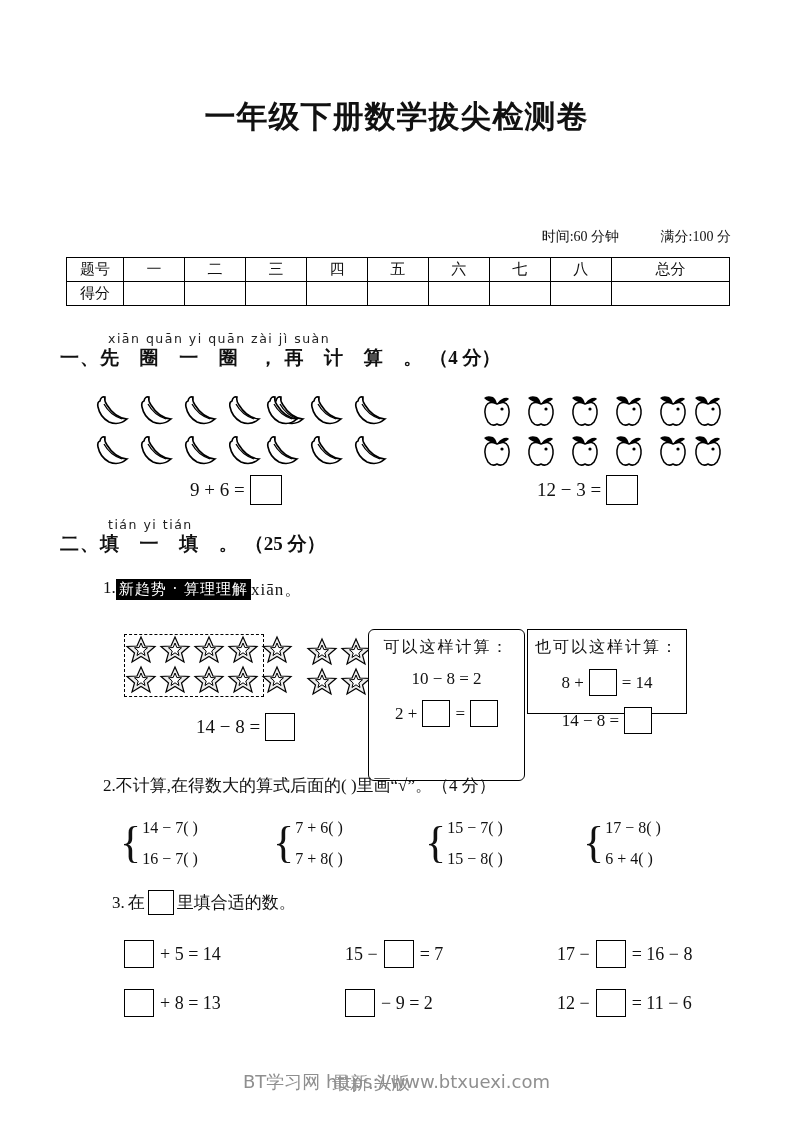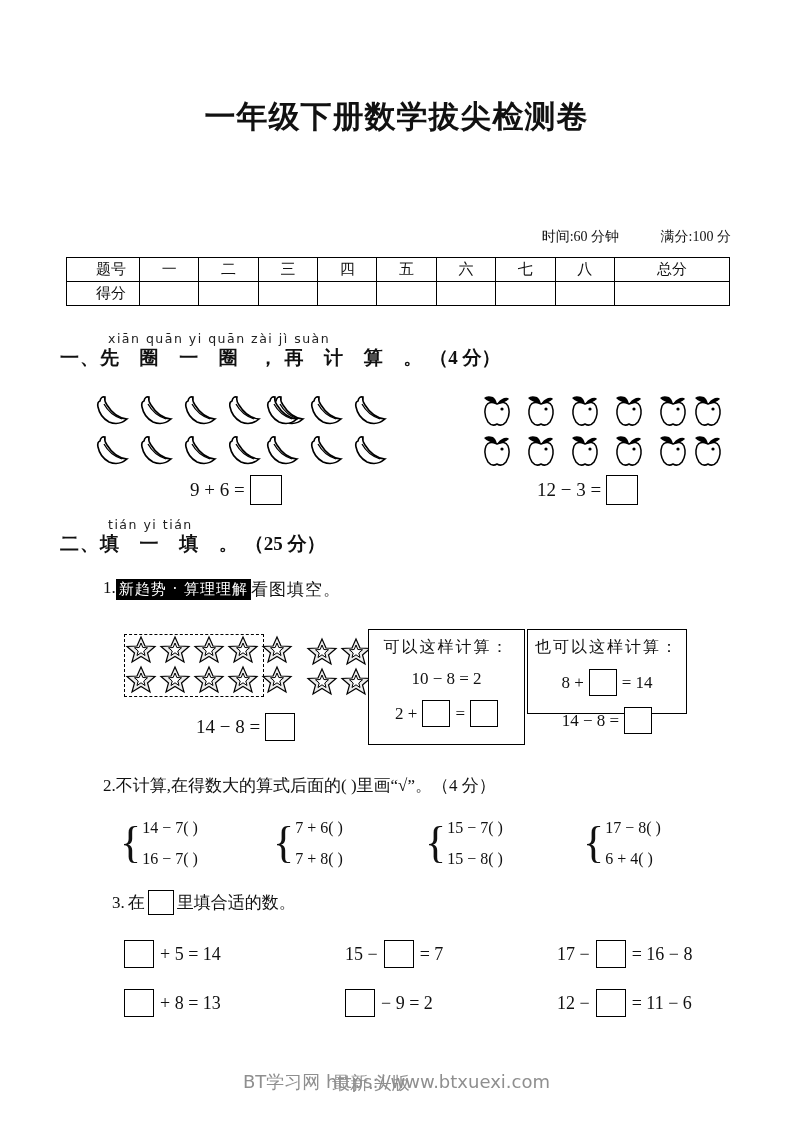--- a/index.html
+++ b/index.html
@@ -48,21 +48,21 @@
     width:664px;
     font-size:15px;
   }
   .score-table td{
     border:1px solid #000;
     height:23px;
     text-align:center;
     vertical-align:middle;
     padding:0;
   }
-  .score-table td.hdr{width:56px;padding-left:16px;}
+  .score-table td.hdr{width:56px;}
 
   
   .sec{position:absolute;left:60px;}
   .pinyin{
     font-family:"DejaVu Sans","Liberation Sans",sans-serif;
     font-size:12.5px;
     letter-spacing:1.5px;
     margin-left:48px;
     white-space:nowrap;
     color:#222;
@@ -414,21 +414,21 @@
   </div>
 
   <div class="sec" style="top:517px;">
     <div class="pinyin">tián yi tián</div>
     <div class="sec-title">
       <span>二、</span><span class="sp">填 一 填 。</span><span class="pts">（25 分）</span>
     </div>
   </div>
 
   <div class="qnum" style="left:103px;top:578px;">
-    <span>1.</span><span class="badge">新趋势 · 算理理解</span><span class="qtext">看图填空。</span>
+    <span>1.</span><span class="badge">新趋势 · 算理理解</span><span class="qtext">xiān。</span>
   </div>
 
   <div class="stars-wrap" style="left:124px;top:634px;">
     <div class="star-row">
       <span class="star"><svg viewBox="0 0 34 30">
             <path d="M17 3 L21 12 L31 12.5 L23.5 19 L26 28 L17 22.5 L8 28 L10.5 19 L3 12.5 L13 12 Z" fill="#ececec" stroke="#000" stroke-width="1.2"></path>
             <path d="M17 9 L18.8 13.5 L23.5 13.8 L19.8 17 L21 21.5 L17 18.8 L13 21.5 L14.2 17 L10.5 13.8 L15.2 13.5 Z" fill="#fff" stroke="#000" stroke-width="1"></path>
           </svg></span>
       <span class="star"><svg viewBox="0 0 34 30">
             <path d="M17 3 L21 12 L31 12.5 L23.5 19 L26 28 L17 22.5 L8 28 L10.5 19 L3 12.5 L13 12 Z" fill="#ececec" stroke="#000" stroke-width="1.2"></path>
@@ -493,21 +493,21 @@
             <path d="M17 9 L18.8 13.5 L23.5 13.8 L19.8 17 L21 21.5 L17 18.8 L13 21.5 L14.2 17 L10.5 13.8 L15.2 13.5 Z" fill="#fff" stroke="#000" stroke-width="1"></path>
           </svg></span>
     </div>
   </div>
 
   <div class="eqline" style="left:196px;top:713px;">
     <span>14 − 8 =</span>
     <span class="bx b28"></span>
   </div>
 
-  <div class="mbox" style="left:368px;top:629px;width:157px;height:116px;">
+  <div class="mbox" style="left:368px;top:629px;width:157px;height:152px;border-radius:6px;">
     <div class="mhead">可以这样计算：</div>
     <div class="mrow">
       <span>10 − 8 = 2</span>
     </div>
     <div class="mrow">
       <span>2 +</span>
       <span class="bx b26"></span>
       <span>=</span>
       <span class="bx b26"></span>
     </div>

